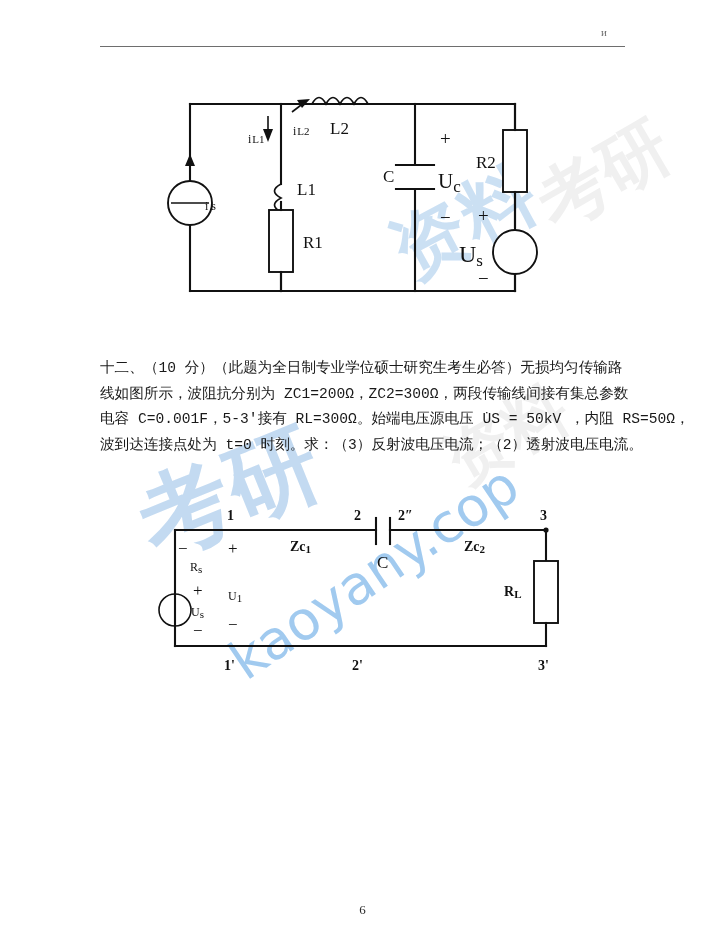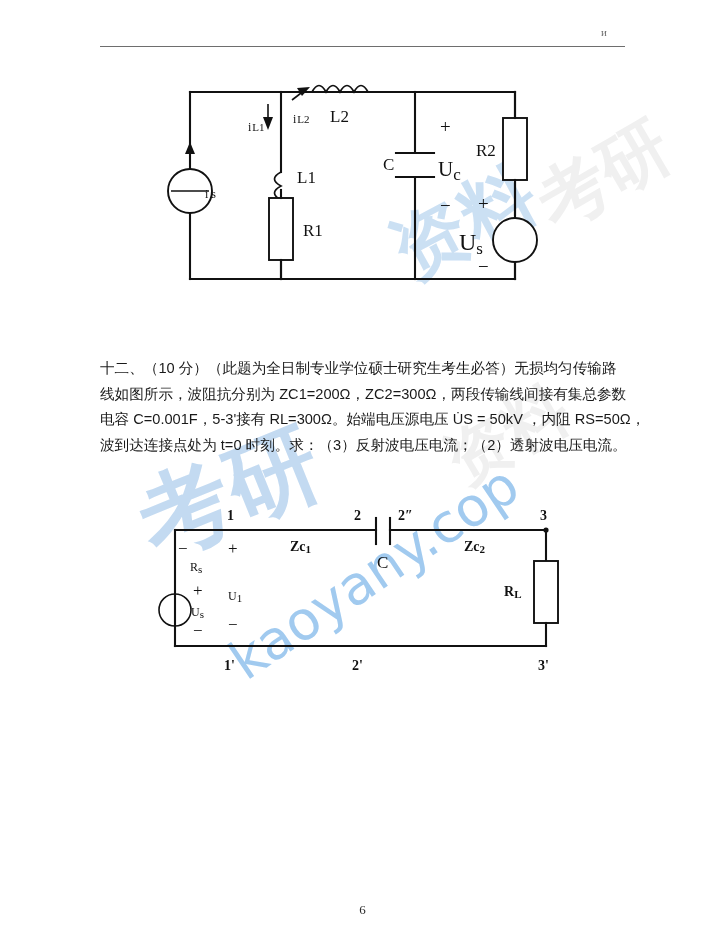--- a/index.html
+++ b/index.html
@@ -118,29 +118,29 @@
     left: 100px;
     top: 356px;
     width: 534px;
     z-index: 8;
   }
   .ptext-line {
     font-size: 14.6px;
     line-height: 25.5px;
     color: #191919;
     white-space: nowrap;
-    font-family: Liberation Sans, sans-serif;
+    font-family: Liberation Mono, monospace;
   }
 
   
   .figure {
     position: absolute;
     z-index: 7;
   }
-  #fig-top { left: 0px; top: 60px; width: 573px; height: 250px; }
+  #fig-top { left: 0px; top: 72px; width: 573px; height: 250px; }
   #fig-bottom { left: 0px; top: 500px; width: 725px; height: 180px; }
 
   svg { display: block; overflow: visible; }
   .wire { stroke: #111111; stroke-width: 2.1; fill: none; stroke-linecap: square; }
   .wire-thin { stroke: #111111; stroke-width: 1.6; fill: none; }
   .comp { stroke: #111111; stroke-width: 1.9; fill: #ffffff; }
   .coil { stroke: #111111; stroke-width: 1.7; fill: none; }
   .lbl {
     font-family: "Liberation Serif", "DejaVu Serif", serif;
     fill: #111111;

